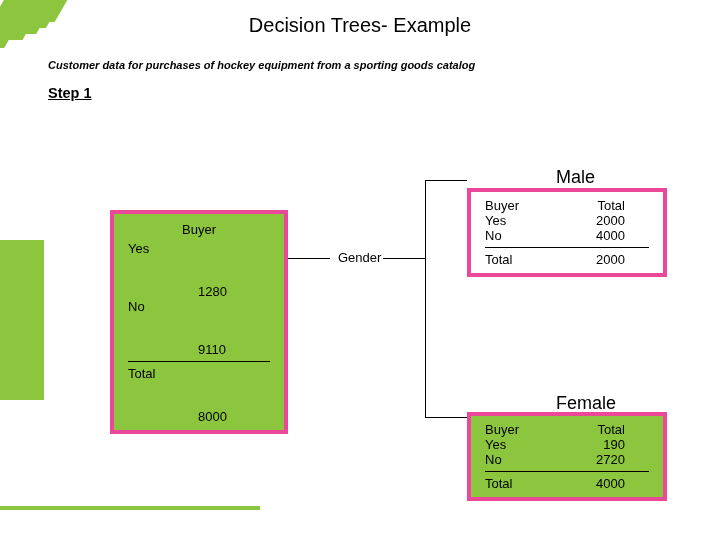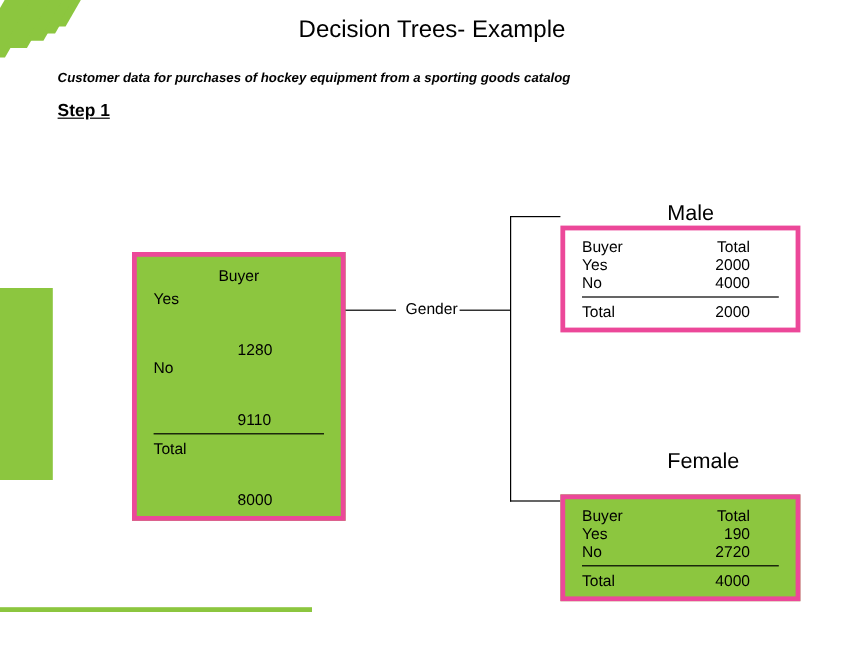--- a/index.html
+++ b/index.html
@@ -158,21 +158,21 @@
       <div class="col2r">4000</div>
     </div>
     <div class="hr"></div>
     <div class="row">
       <div class="col1" style="width:80px;">Total</div>
       <div class="col2r">2000</div>
     </div>
   </div>
 </div>
 
-<div class="section-label" style="left:540px; top:374px;">Female</div>
+<div class="section-label" style="left:540px; top:393px;">Female</div>
 
 <div class="box" style="left:467px; top:412px; width:200px;">
   <div class="box-inner">
     <div class="row">
       <div class="col1" style="width:80px;">Buyer</div>
       <div class="col2r">Total</div>
     </div>
     <div class="row">
       <div class="col1" style="width:80px;">Yes</div>
       <div class="col2r">190</div>

